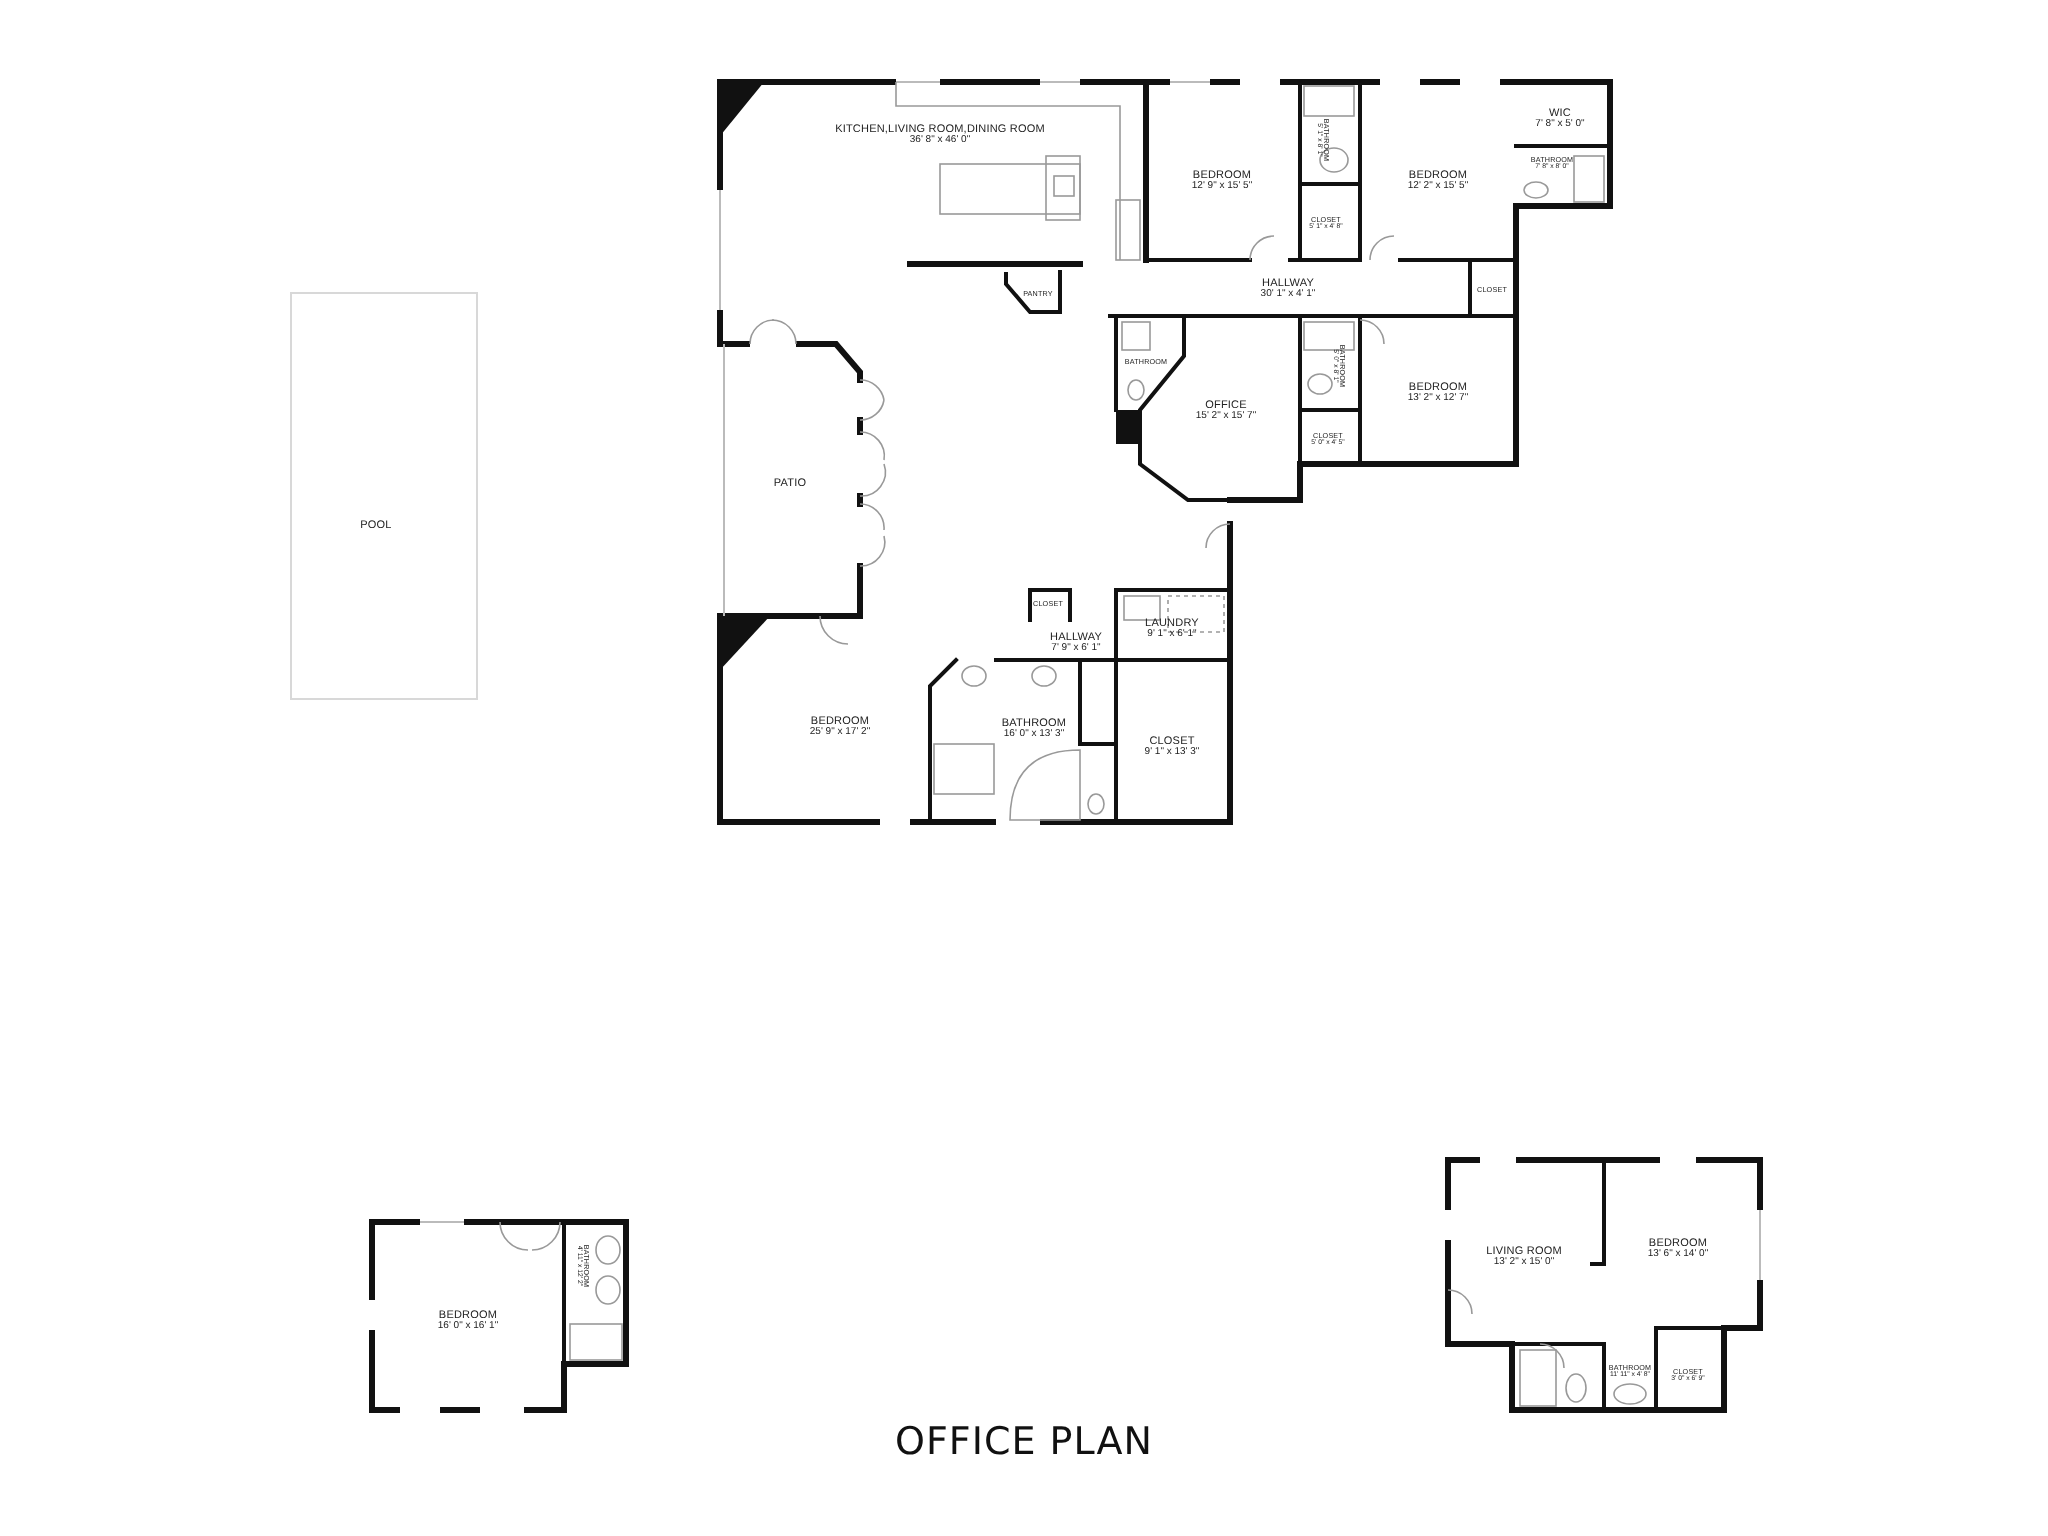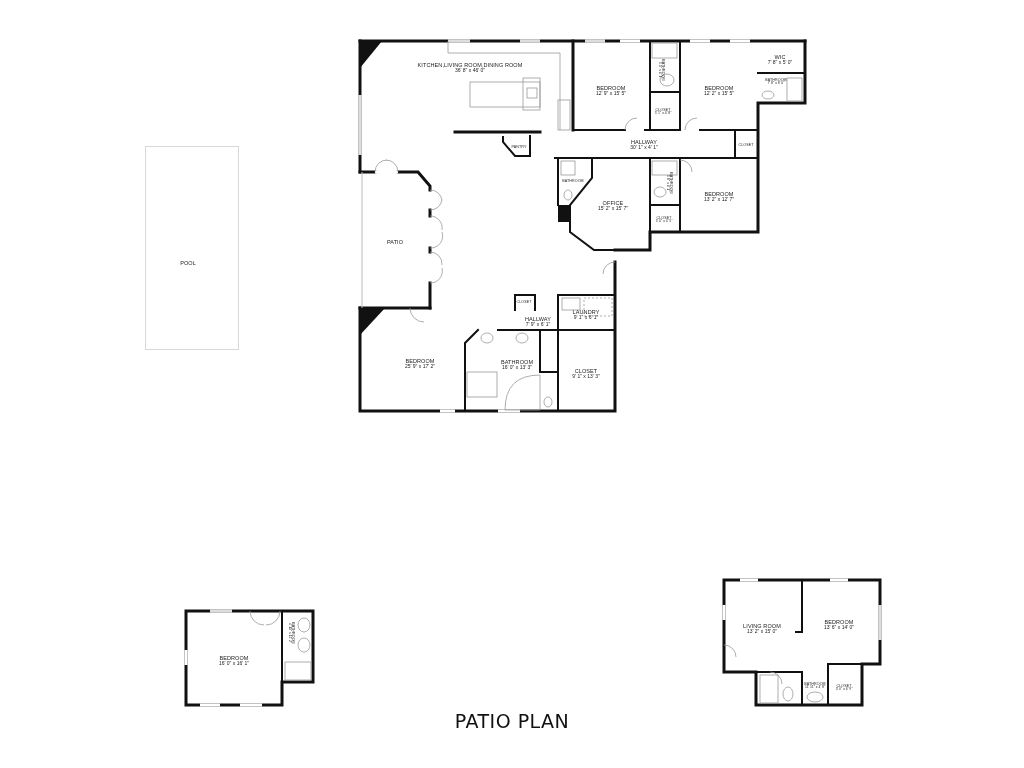--- a/index.html
+++ b/index.html
@@ -269,13 +269,13 @@
   </div>
 <div class="lbl tiny" style="left:815px; top:686px;">
     <span class="n">BATHROOM</span>
     <span class="d">11' 11" x 4' 8"</span>
   </div>
 <div class="lbl tiny" style="left:844px; top:688px;">
     <span class="n">CLOSET</span>
     <span class="d">3' 0" x 6' 9"</span>
   </div>
 
-<div class="title">PATIO PLAN</div>
+<div class="title">OFFICE PLAN</div>
 
 </body></html>

